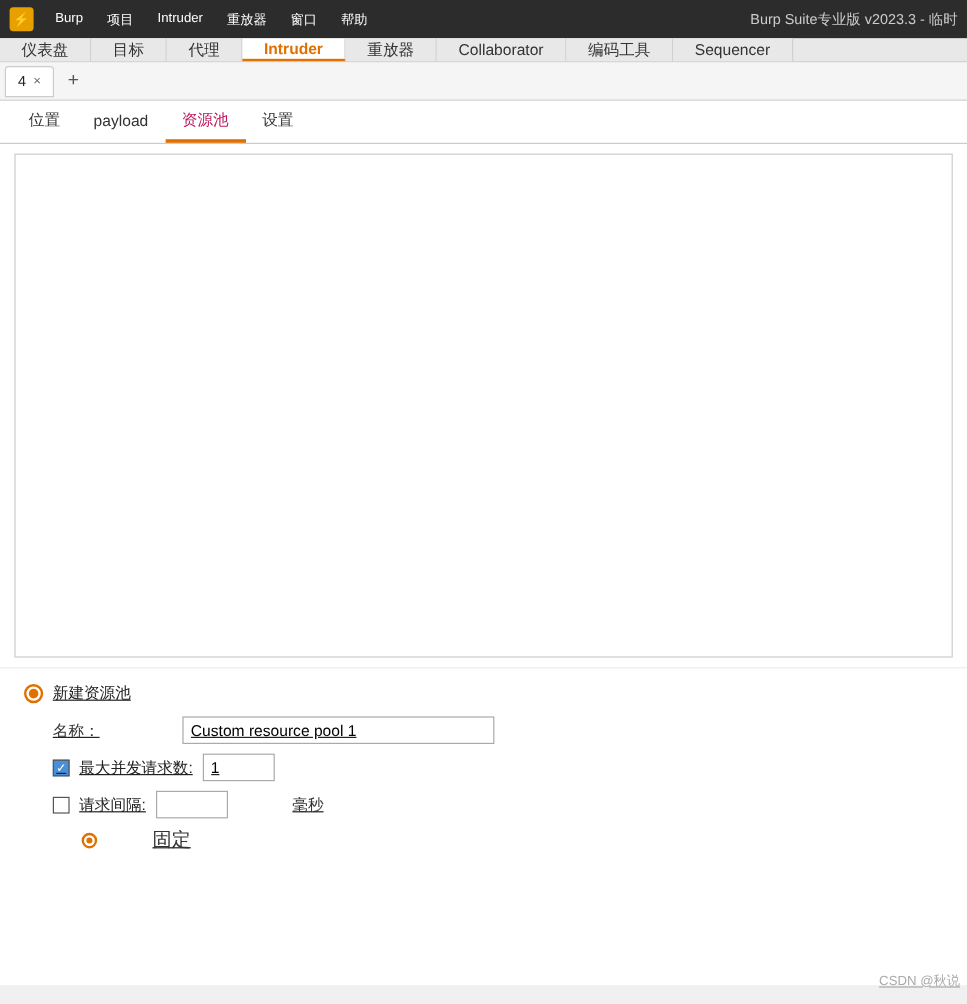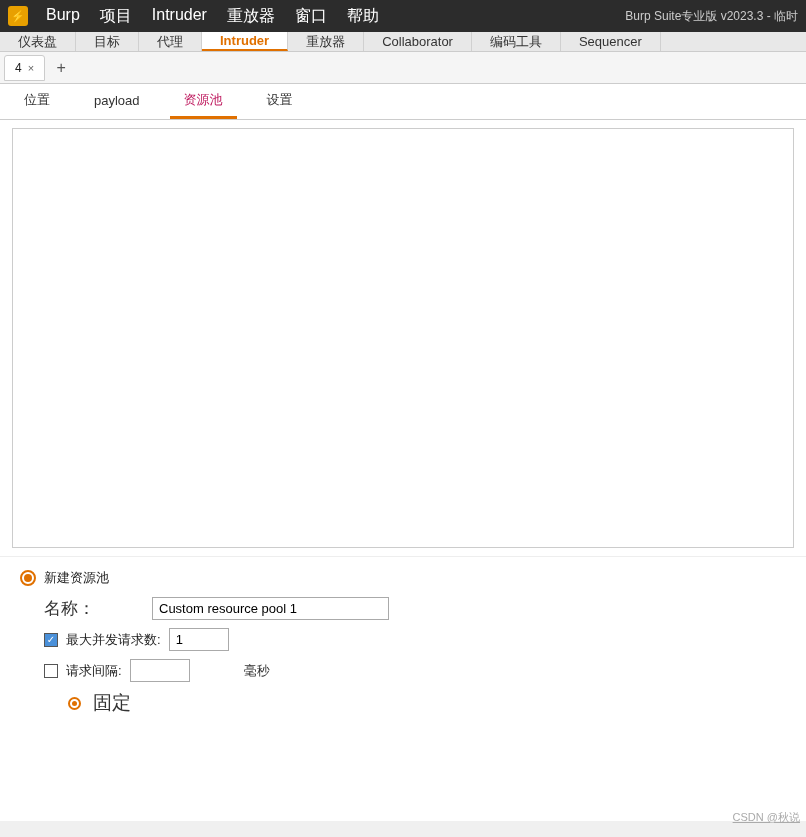--- a/index.html
+++ b/index.html
@@ -22,21 +22,21 @@
       border-radius: 3px;
       font-weight: bold; font-size: 11px; color: #fff;
     }
     .titlebar-menu {
       display: flex; gap: 4px;
     }
     .titlebar-menu span {
       padding: 2px 8px;
       cursor: pointer;
       border-radius: 3px;
-      font-size: 16px;
+      font-size: 11px;
     }
     .titlebar-title {
       margin-left: auto;
       font-size: 12px;
       color: #ccc;
     }
 
     
     .nav-tabs {
       background: #e8e8e8;
@@ -92,21 +92,21 @@
     }
 
     
     .sub-tabs {
       display: flex;
       height: 36px;
       align-items: stretch;
       border-bottom: 1px solid #ccc;
       background: #fff;
       padding: 0 10px;
-      gap: 16px;
+      gap: 0;
     }
     .sub-tab {
       padding: 0 14px;
       display: flex; align-items: center;
       cursor: pointer;
       font-size: 13px;
       color: #333;
       border-bottom: 3px solid transparent;
     }
     .sub-tab.active {
@@ -115,20 +115,21 @@
       font-weight: 500;
     }
 
     
     .main-content {
       background: #fff;
       padding: 0;
       display: flex;
       flex-direction: column;
       height: calc(837px - 32px - 36px - 32px - 36px);
+      text-decoration: underline;
     }
 
     
     .request-area {
       flex: 1;
       background: #fff;
       border: 1px solid #ccc;
       margin: 8px 12px;
       min-height: 400px;
       max-height: 420px;
@@ -167,33 +168,33 @@
     .radio-label { font-size: 13px; cursor: pointer; }
 
     .form-row {
       display: flex;
       align-items: center;
       margin-bottom: 8px;
       padding-left: 24px;
       gap: 8px;
     }
     .form-label {
-      font-size: 17px;
+      font-size: 13px;
       color: #333;
       min-width: 100px;
     }
     .form-input {
       border: 1px solid #aaa;
       padding: 3px 6px;
       font-size: 13px;
       background: #fff;
       outline: none;
     }
     .form-input-wide {
-      width: 237px;
+      width: 260px;
     }
     .form-input-narrow {
       width: 60px;
     }
     .form-unit { font-size: 13px; color: #333; margin-left: 46px; }
 
     .checkbox-row {
       display: flex;
       align-items: center;
       gap: 8px;
@@ -229,21 +230,21 @@
       border: 2px solid #999;
       display: flex; align-items: center; justify-content: center;
       cursor: pointer;
     }
     .radio-sm.selected { border-color: #e07000; }
     .radio-sm-inner {
       width: 5px; height: 5px;
       border-radius: 50%;
       background: #e07000;
     }
-    .radio-sm-label { font-size: 19px; color: #333; }
+    .radio-sm-label { font-size: 16px; color: #333; margin-left: 34px; }
 
     
     .watermark {
       position: fixed;
       bottom: 12px;
       right: 6px;
       font-size: 11px;
       color: #aaa;
       text-decoration: underline;
     }

